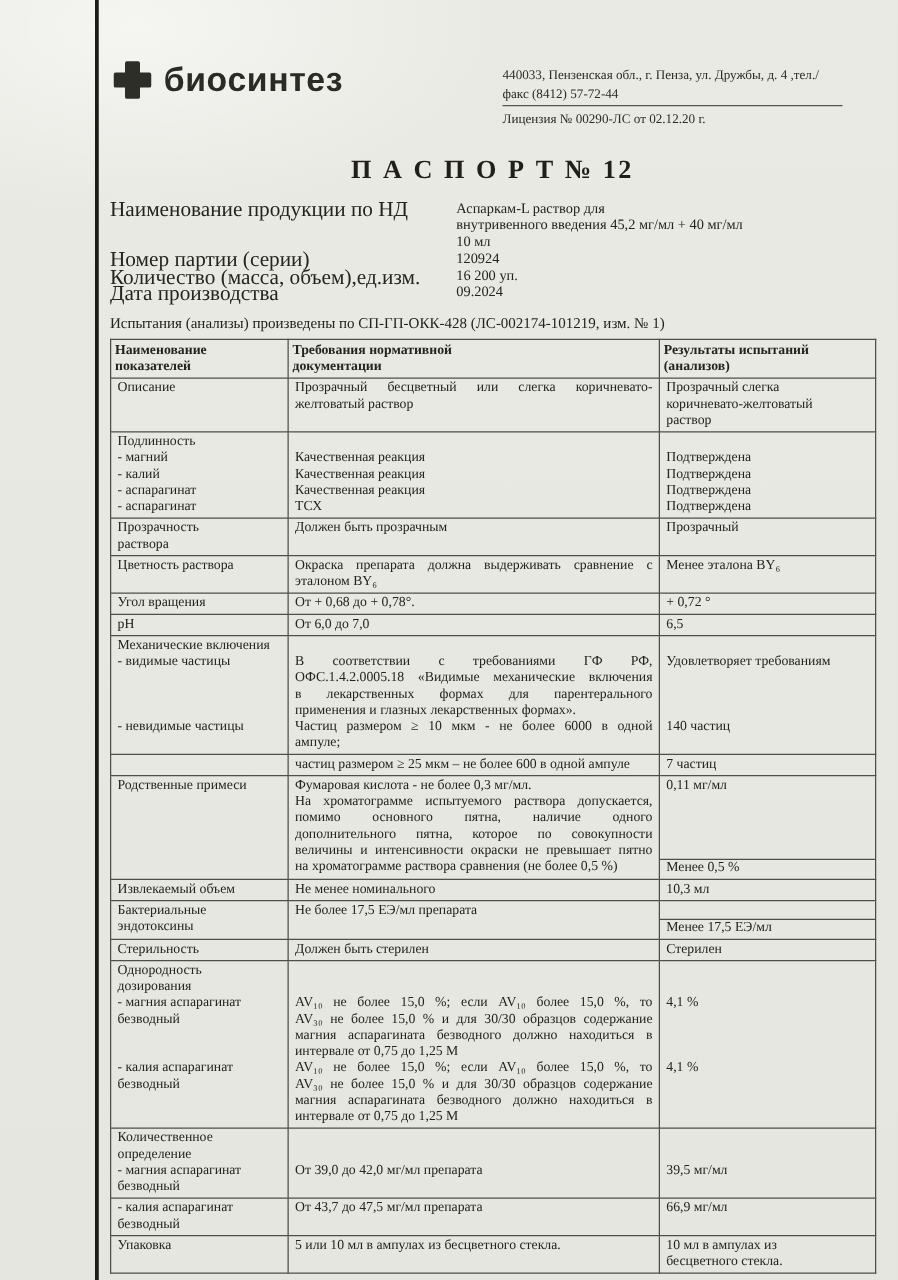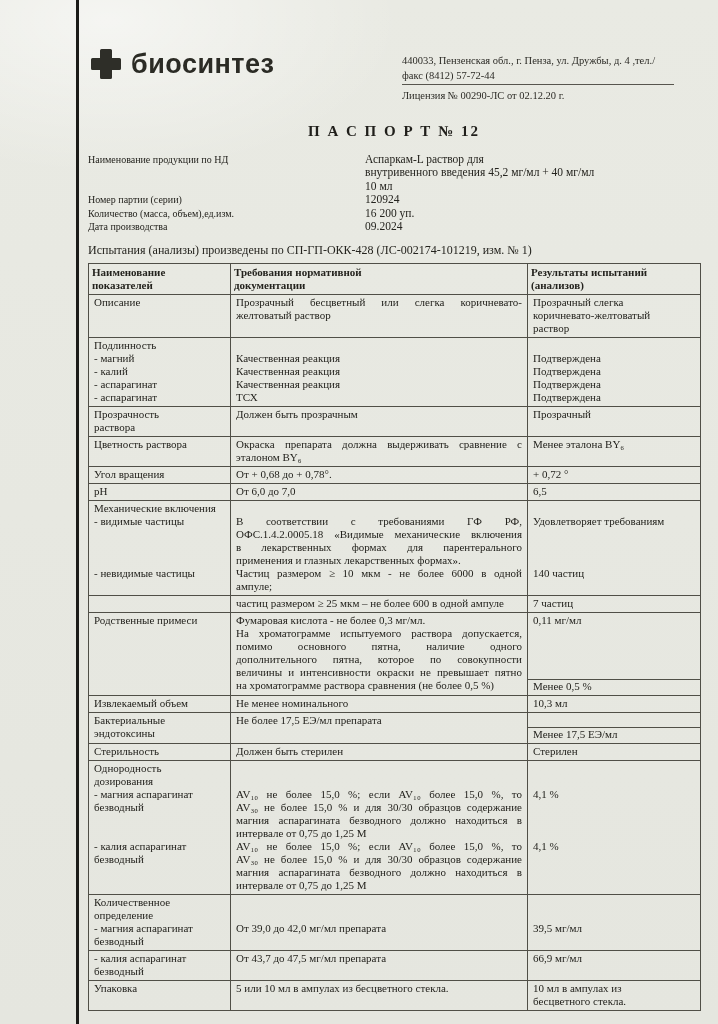--- a/index.html
+++ b/index.html
@@ -11,24 +11,24 @@
     font-family:"Liberation Serif","DejaVu Serif",serif;color:#24231e}
   .scan-line{position:absolute;left:76px;top:0;width:3px;height:1024px;background:#1b1b18}
   .content{position:absolute;left:88px;top:0;width:612px}
   .header{display:flex;justify-content:space-between;align-items:flex-start;padding-top:46px}
   .logo{display:flex;align-items:center;gap:7px}
   .logo-cross{width:36px;height:36px;fill:#2e2e28}
   .logo-text{font-family:"Liberation Sans","DejaVu Sans",sans-serif;font-weight:700;font-size:27px;letter-spacing:.5px;color:#2b2b25}
   .address{width:272px;margin-right:26px;margin-top:7px;font-size:10.5px;line-height:1.45;color:#2c2b26}
   .addr1{padding-bottom:1px;border-bottom:1px solid #57554e}
   .addr2{padding-top:3px}
-  .title{margin-top:19px;text-align:center;font-weight:700;font-size:15px;letter-spacing:2px;color:#201f1b}
+  .title{margin-top:19px;text-align:center;font-weight:700;font-size:21px;letter-spacing:2px;color:#201f1b}
   .fields{margin-top:13px}
   .field-row{display:grid;grid-template-columns:277px 1fr}
-  .field-label{font-size:10px;line-height:13.5px}
+  .field-label{font-size:17px;line-height:13.5px}
   .field-value{font-weight:400}
   .field-value .ln{font-size:11.5px;line-height:13.5px;min-height:13.5px}
   .note{margin-top:9px;font-size:12px}
   table.results{margin-top:5px;width:612px;border-collapse:collapse;table-layout:fixed}
   .results col.c1{width:142px}
   .results col.c2{width:297px}
   .results col.c3{width:173px}
   .results th,.results td{border:1px solid #504f47;vertical-align:top}
   .results td{padding:1px 5px 2px}
   .results th{font-size:11px;text-align:left;padding:2px 3px}

